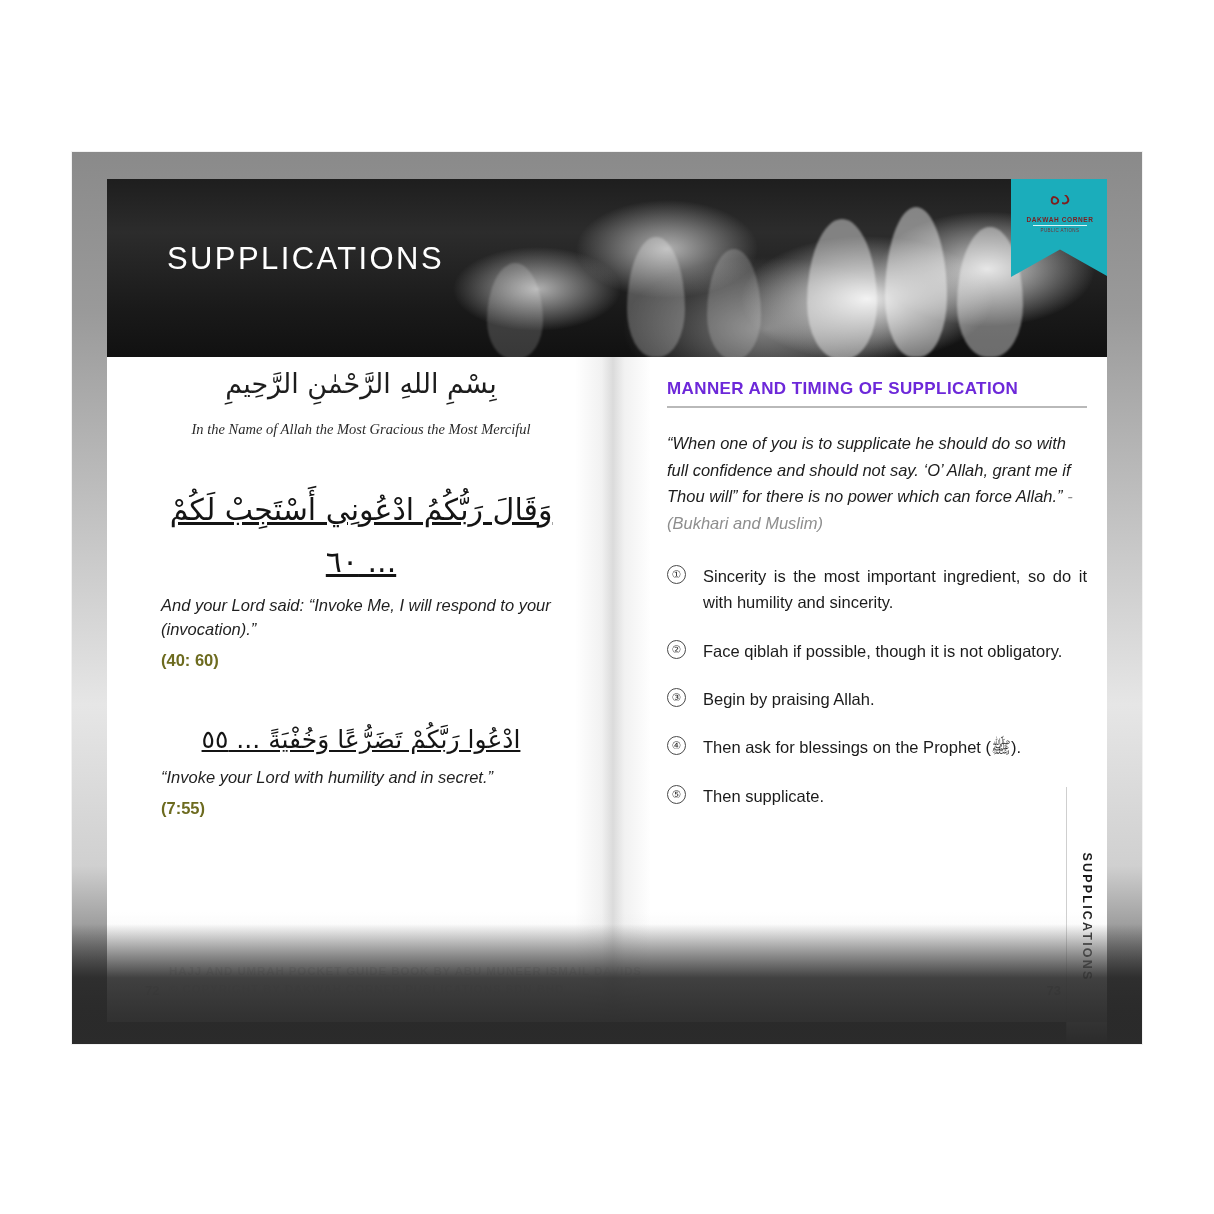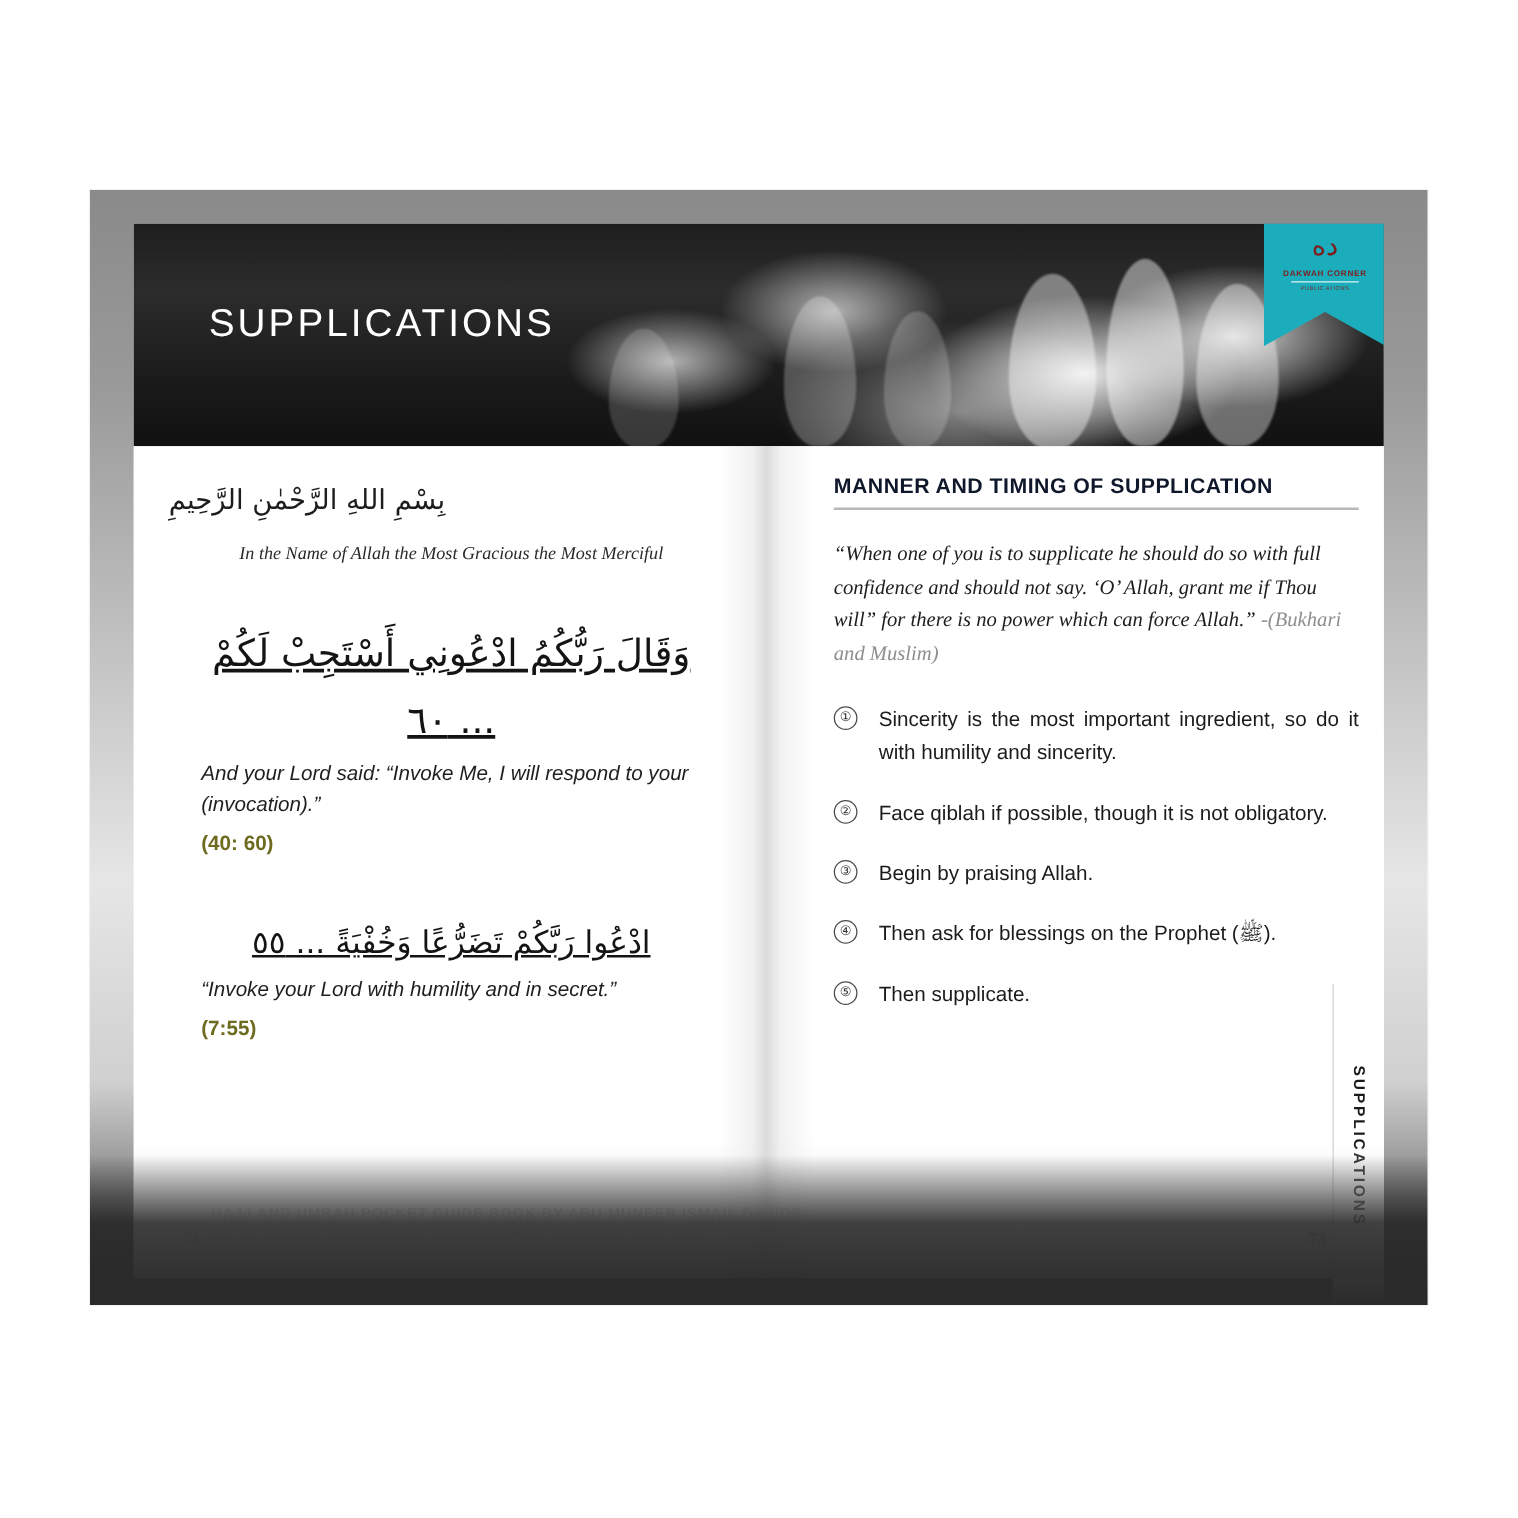--- a/index.html
+++ b/index.html
@@ -155,23 +155,23 @@
 
   
   #left-page {
     position: absolute;
     left: 28px;
     top: 0;
     width: 452px;
     height: 665px;
   }
   .basmala {
-    text-align: left;
-    margin-top: 32px;
-    font-size: 22px;
+    text-align: center;
+    margin-top: 12px;
+    font-size: 27px;
     color: #1d1d1d;
     font-family: "DejaVu Sans", sans-serif;
     direction: rtl;
     line-height: 1.1;
   }
   .basmala-trans {
     text-align: center;
     margin-top: 22px;
     font-size: 14.5px;
     color: #2a2a2a;
@@ -219,36 +219,36 @@
     left: 560px;
     top: 0;
     width: 420px;
     height: 665px;
   }
   #right-heading {
     margin-top: 22px;
     font-size: 17px;
     font-weight: 700;
     letter-spacing: 0.4px;
-    color: #0f172a;
+    color: #6d28d9;
     font-family: "Liberation Sans", sans-serif;
   }
   #right-heading-rule {
     margin-top: 7px;
     width: 100%;
     height: 2px;
     background: #b9b9b9;
   }
   #hadith {
     margin-top: 22px;
     font-size: 16.5px;
     line-height: 1.62;
     color: #1d1d1d;
     font-style: italic;
-    font-family: Liberation Serif, serif;
+    font-family: Liberation Sans, sans-serif;
   }
   #hadith .src {
     color: #8e8e8e;
     font-style: italic;
   }
   .num-list {
     margin-top: 26px;
   }
   .num-item {
     position: relative;

